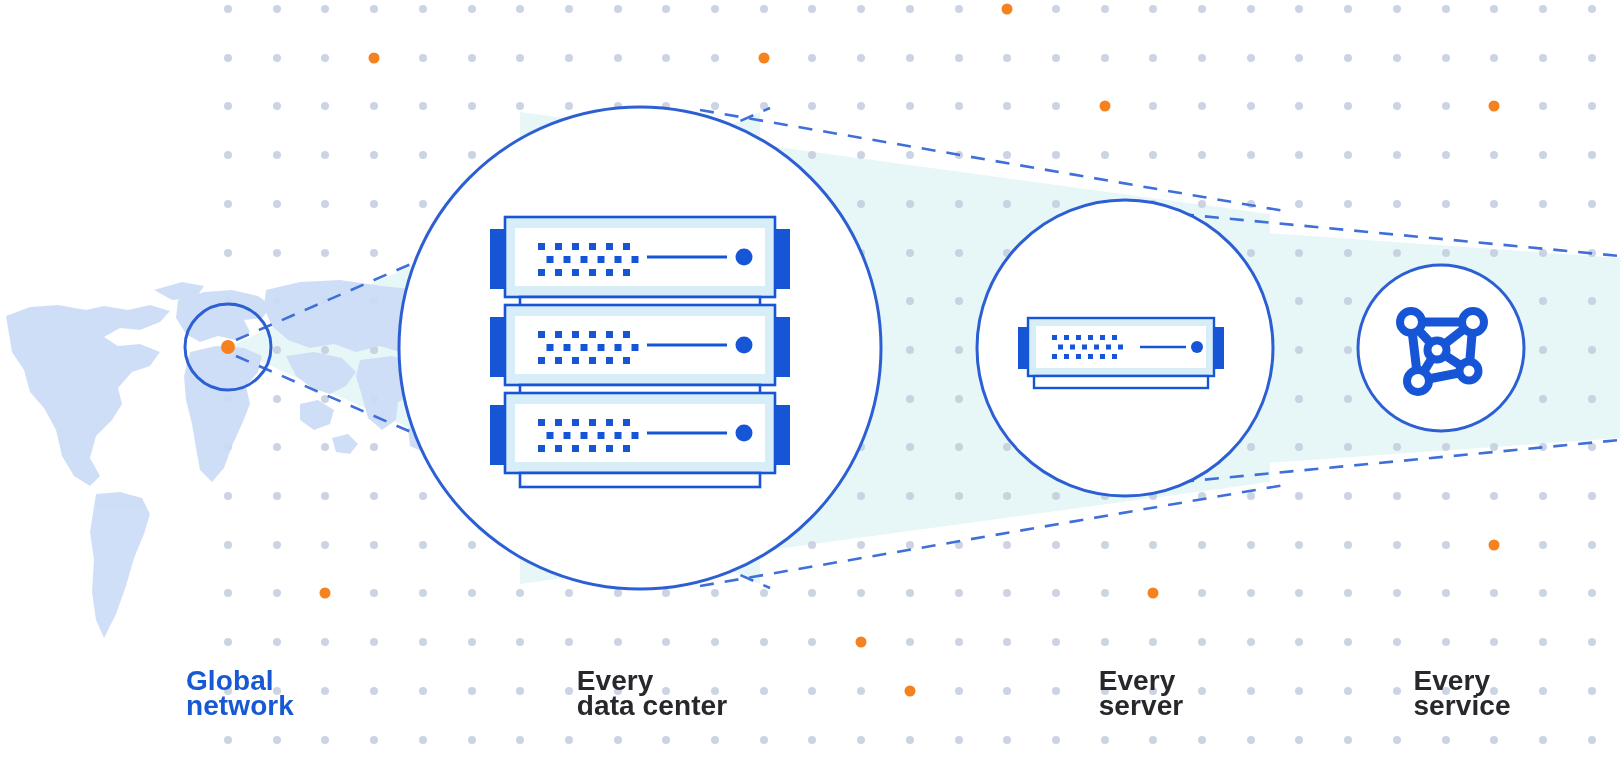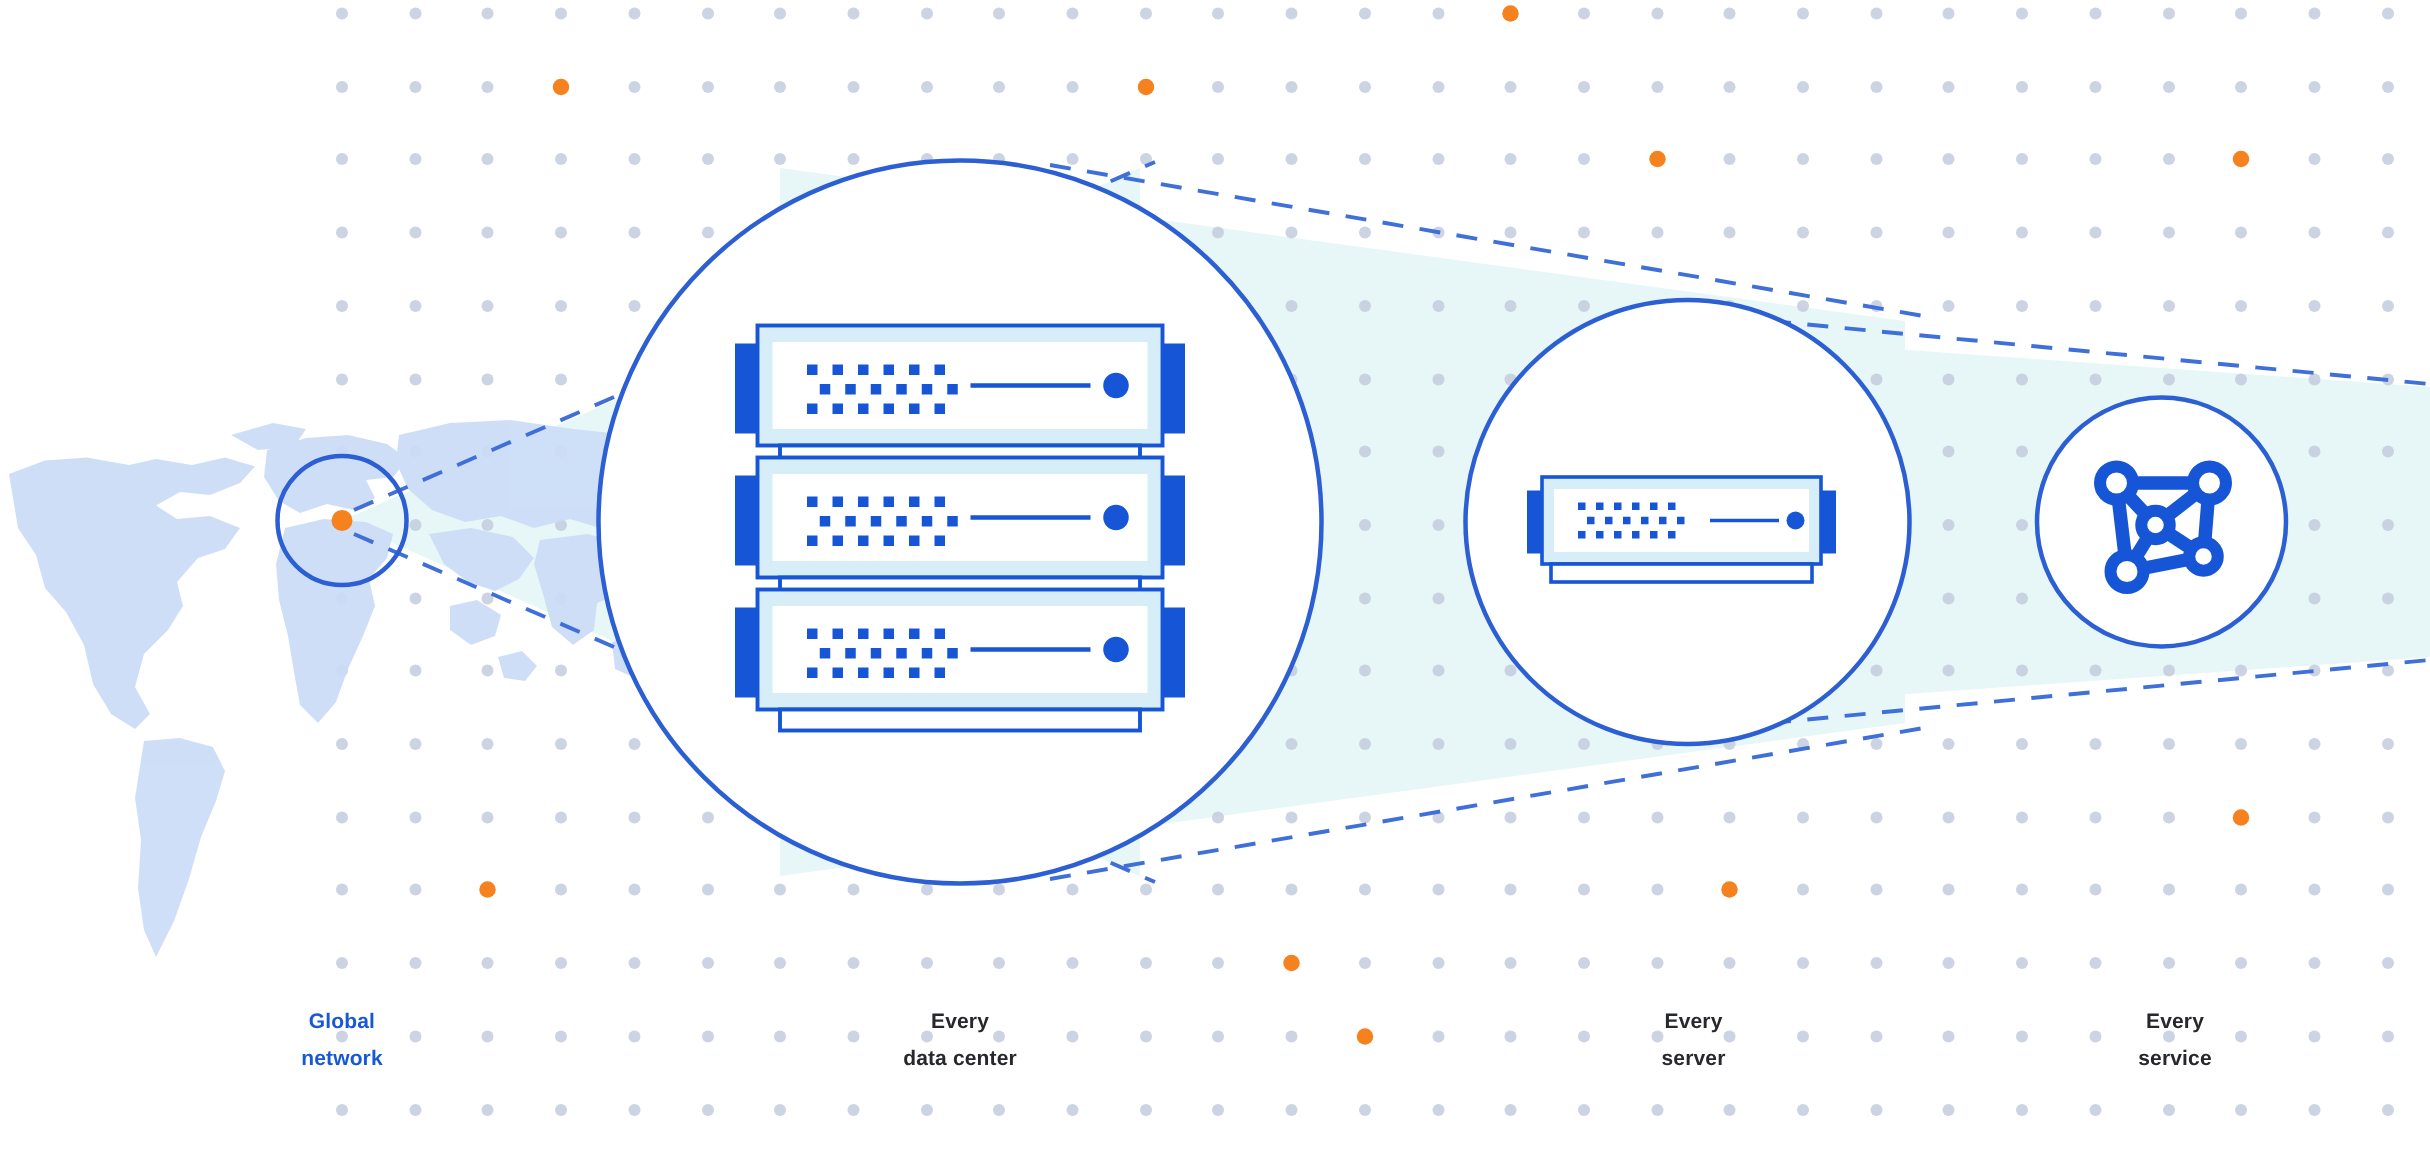--- a/index.html
+++ b/index.html
@@ -25,28 +25,28 @@
     height: 782px;
     display: block;
   }
   .caption-layer {
     position: absolute;
     inset: 0;
     pointer-events: none;
   }
   .caption {
     position: absolute;
-    text-align: center;
-    font-size: 14px;
+    font-size: 28px;
     line-height: 25px;
     font-weight: 700;
     color: #26282c;
     letter-spacing: 0.1px;
     white-space: pre-line;
     transform: translateX(-50%);
+    margin-left: 12px;
   }
   .caption.accent {
     color: #1759d4;
   }
 </style>
 </head>
 <body>
 
 <div id="stage">
 

